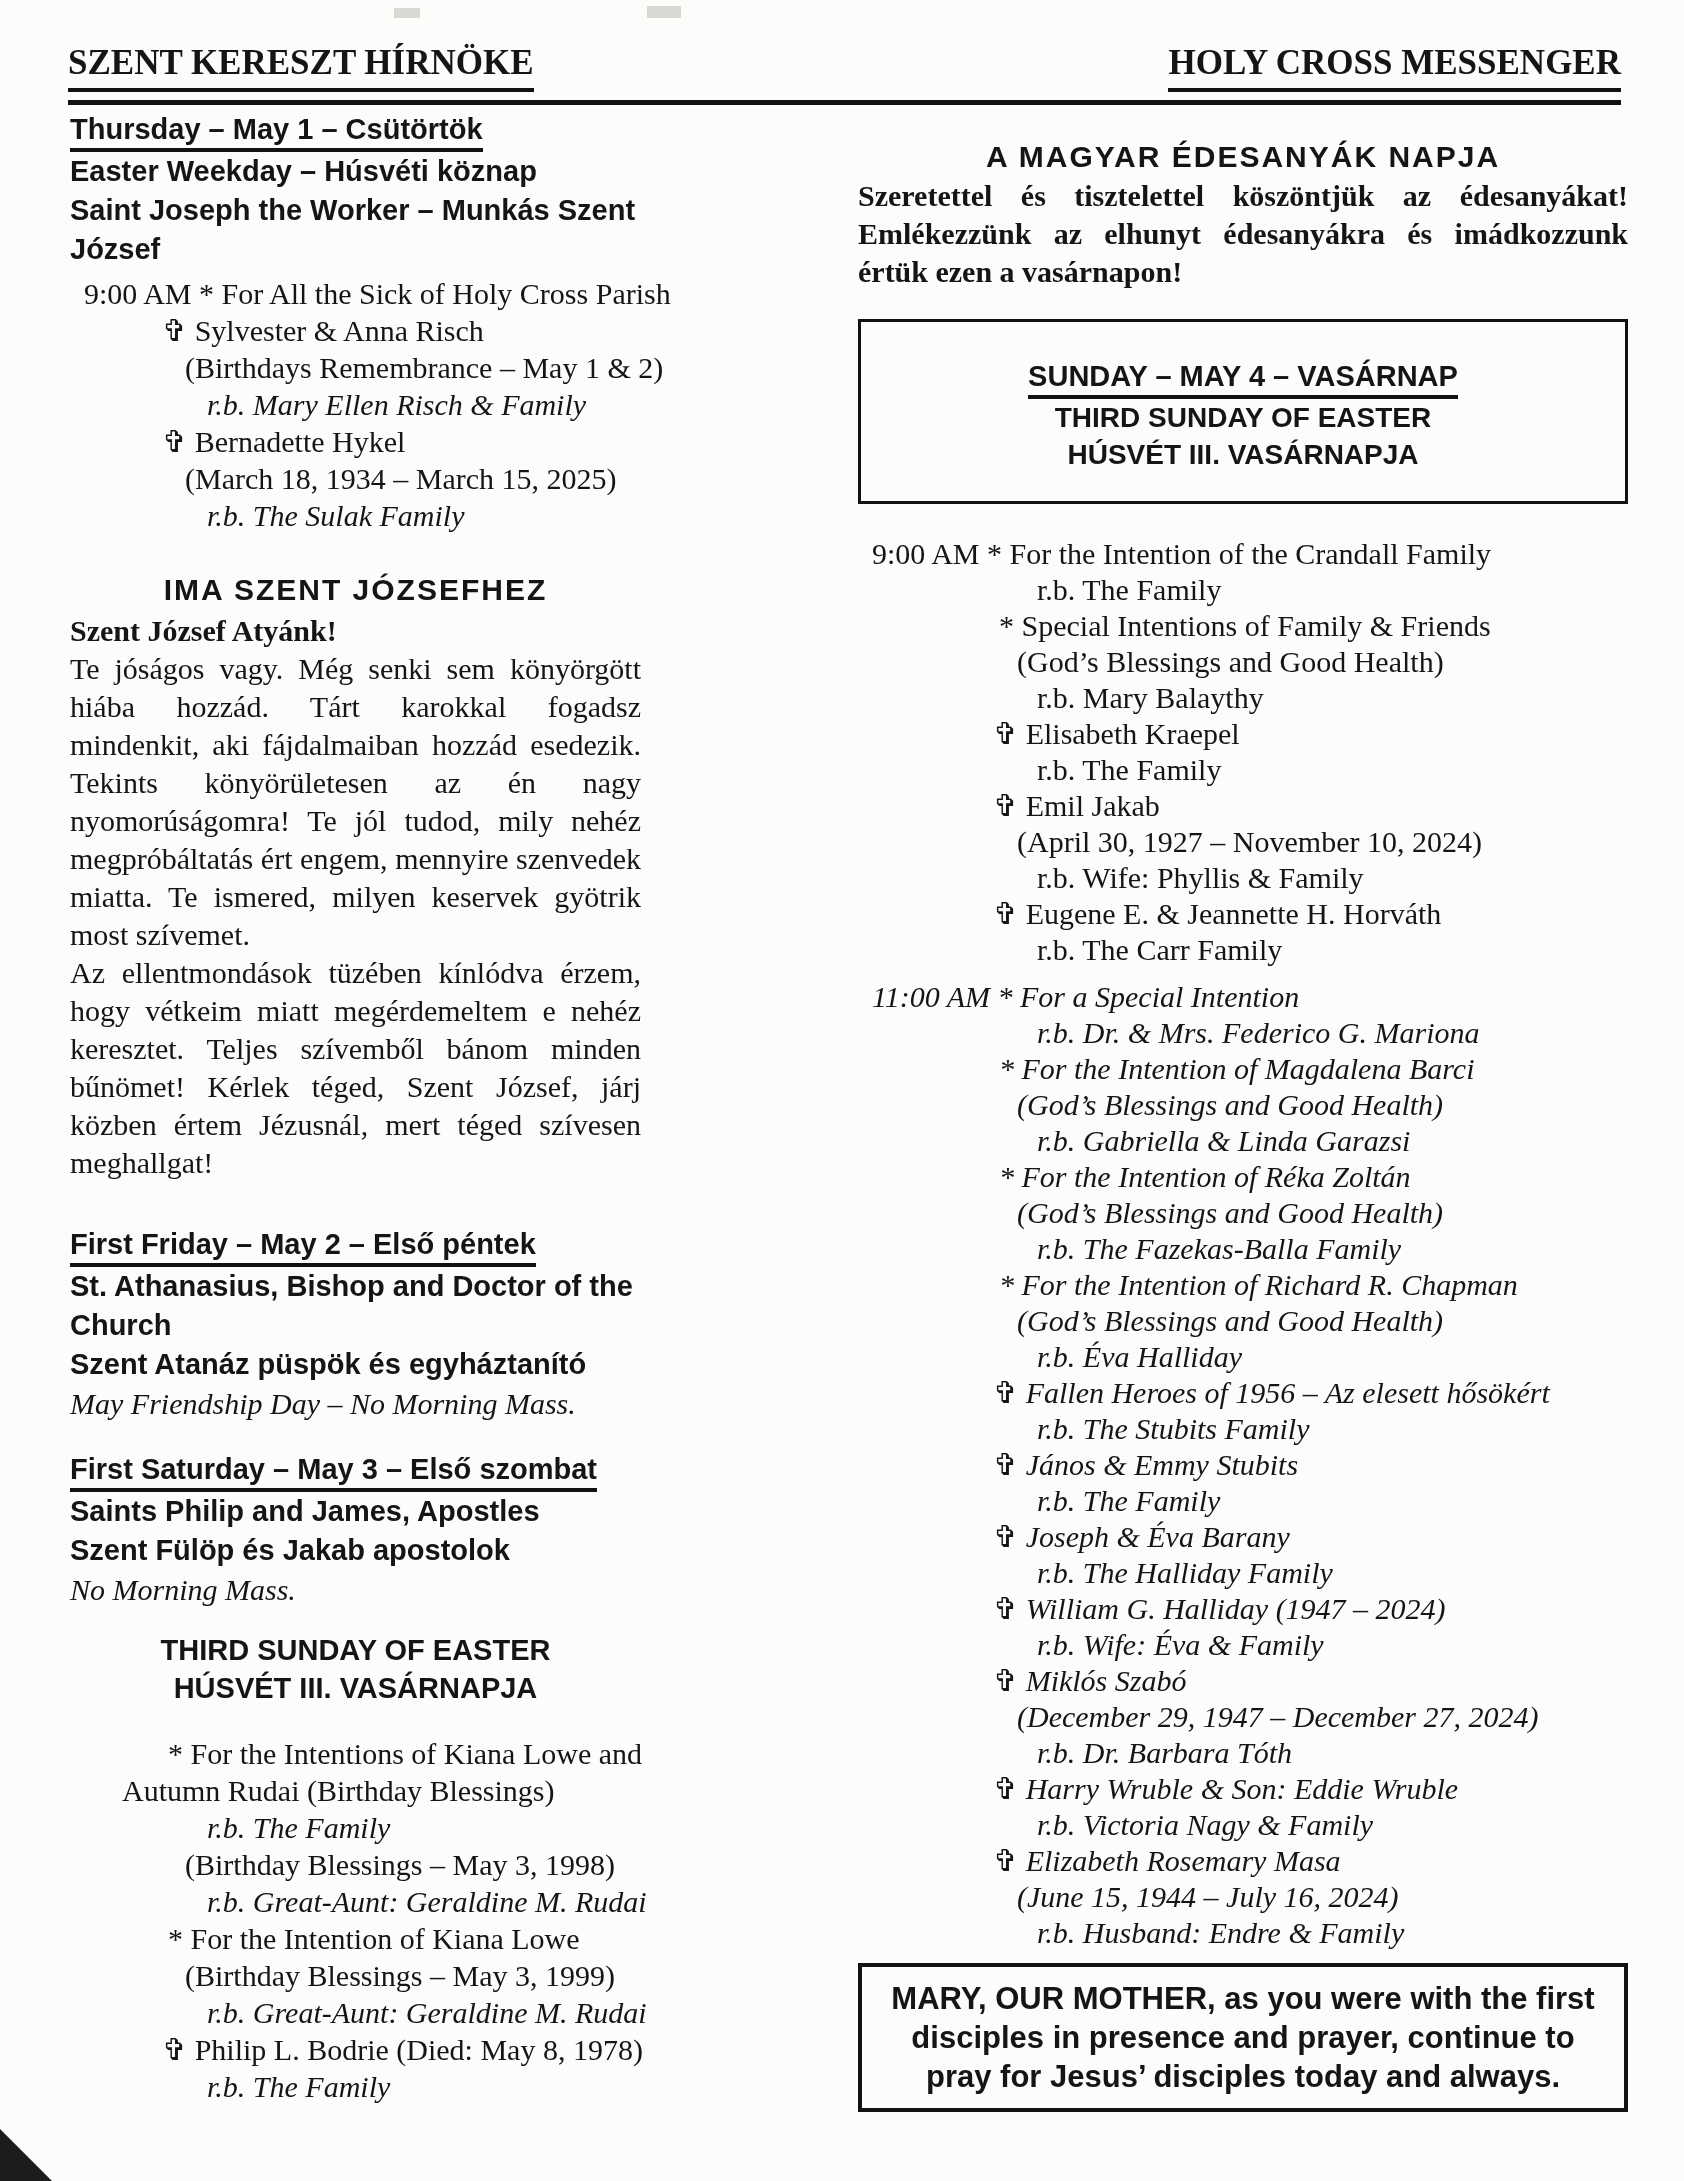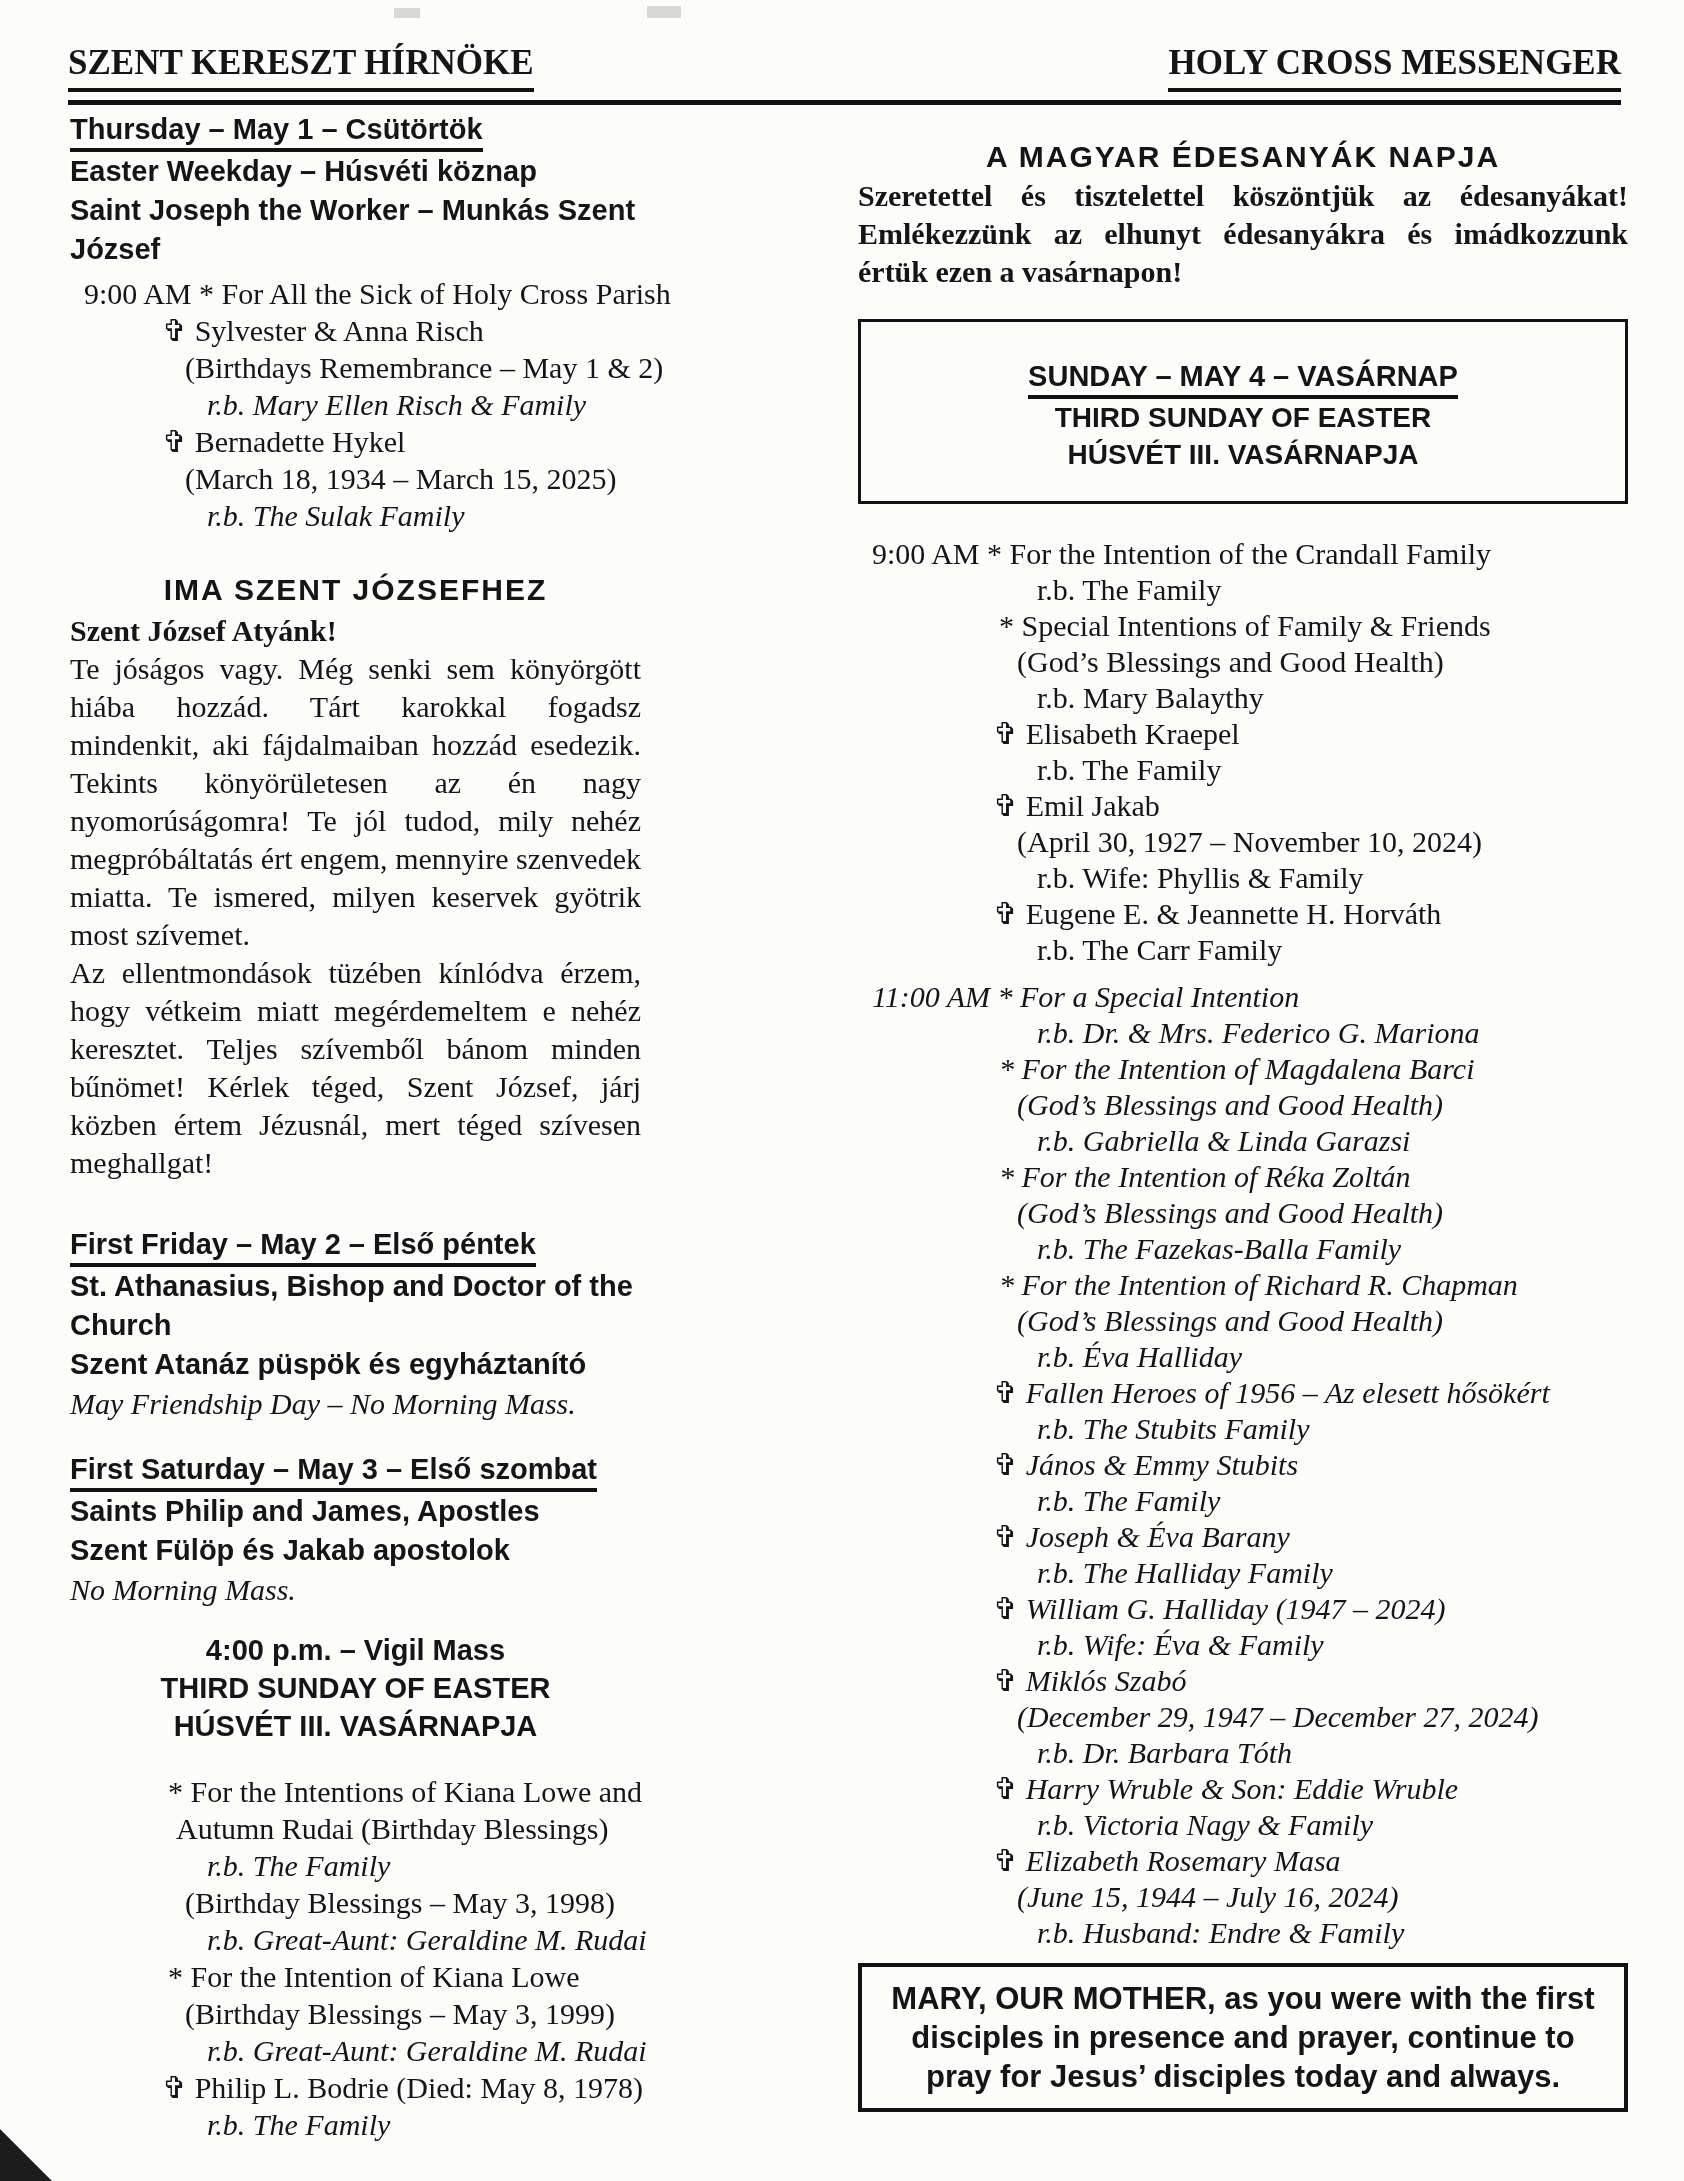--- a/index.html
+++ b/index.html
@@ -61,21 +61,21 @@
   }
   .bold-serif { font-weight:bold; font-size:31px; line-height:41px; }
 
   
   .int { font-family:"Liberation Serif","DejaVu Sans",serif; font-size:30px; }
   .int .line { line-height:37px; white-space:nowrap; }
   .right-col .int .line { line-height:36px; }
   .int .line.time  { margin-left:14px; }
   .left-col  .int .line.cross { margin-left:92px; }
   .left-col  .int .line.star  { margin-left:98px; }
-  .left-col  .int .line.cont  { margin-left:106px; }
+  .left-col  .int .line.cont  { margin-left:52px; }
   .left-col  .int .line.paren { margin-left:115px; }
   .left-col  .int .line.rb    { margin-left:137px;font-style:italic; }
   .right-col .int .line.cross { margin-left:135px; }
   .right-col .int .line.star  { margin-left:141px; }
   .right-col .int .line.paren { margin-left:159px; }
   .right-col .int .line.rb    { margin-left:179px; }
 
   
   .sec-thursday .int { margin-top:6px; }
   .sec-prayer   { margin-top:36px; }
@@ -160,21 +160,20 @@
     <div class="sec-saturday">
       <div>
         <span class="h-ul">First Saturday – May 3 – Első szombat</span>
       </div>
       <div class="h-sub">Saints Philip and James, Apostles</div>
       <div class="h-sub">Szent Fülöp és Jakab apostolok</div>
       <div class="note">No Morning Mass.</div>
     </div>
 
     <div class="sec-vigil">
-      <div class="center bold-sans-line">4:00 p.m. – Vigil Mass</div>
       <div class="center bold-sans-line">THIRD SUNDAY OF EASTER</div>
       <div class="center bold-sans-line">HÚSVÉT III. VASÁRNAPJA</div>
       <div class="int">
           <div class="line star">* For the Intentions of Kiana Lowe and</div>
           <div class="line cont">Autumn Rudai (Birthday Blessings)</div>
           <div class="line rb">r.b. The Family</div>
           <div class="line paren">(Birthday Blessings – May 3, 1998)</div>
           <div class="line rb">r.b. Great-Aunt: Geraldine M. Rudai</div>
           <div class="line star">* For the Intention of Kiana Lowe</div>
           <div class="line paren">(Birthday Blessings – May 3, 1999)</div>

